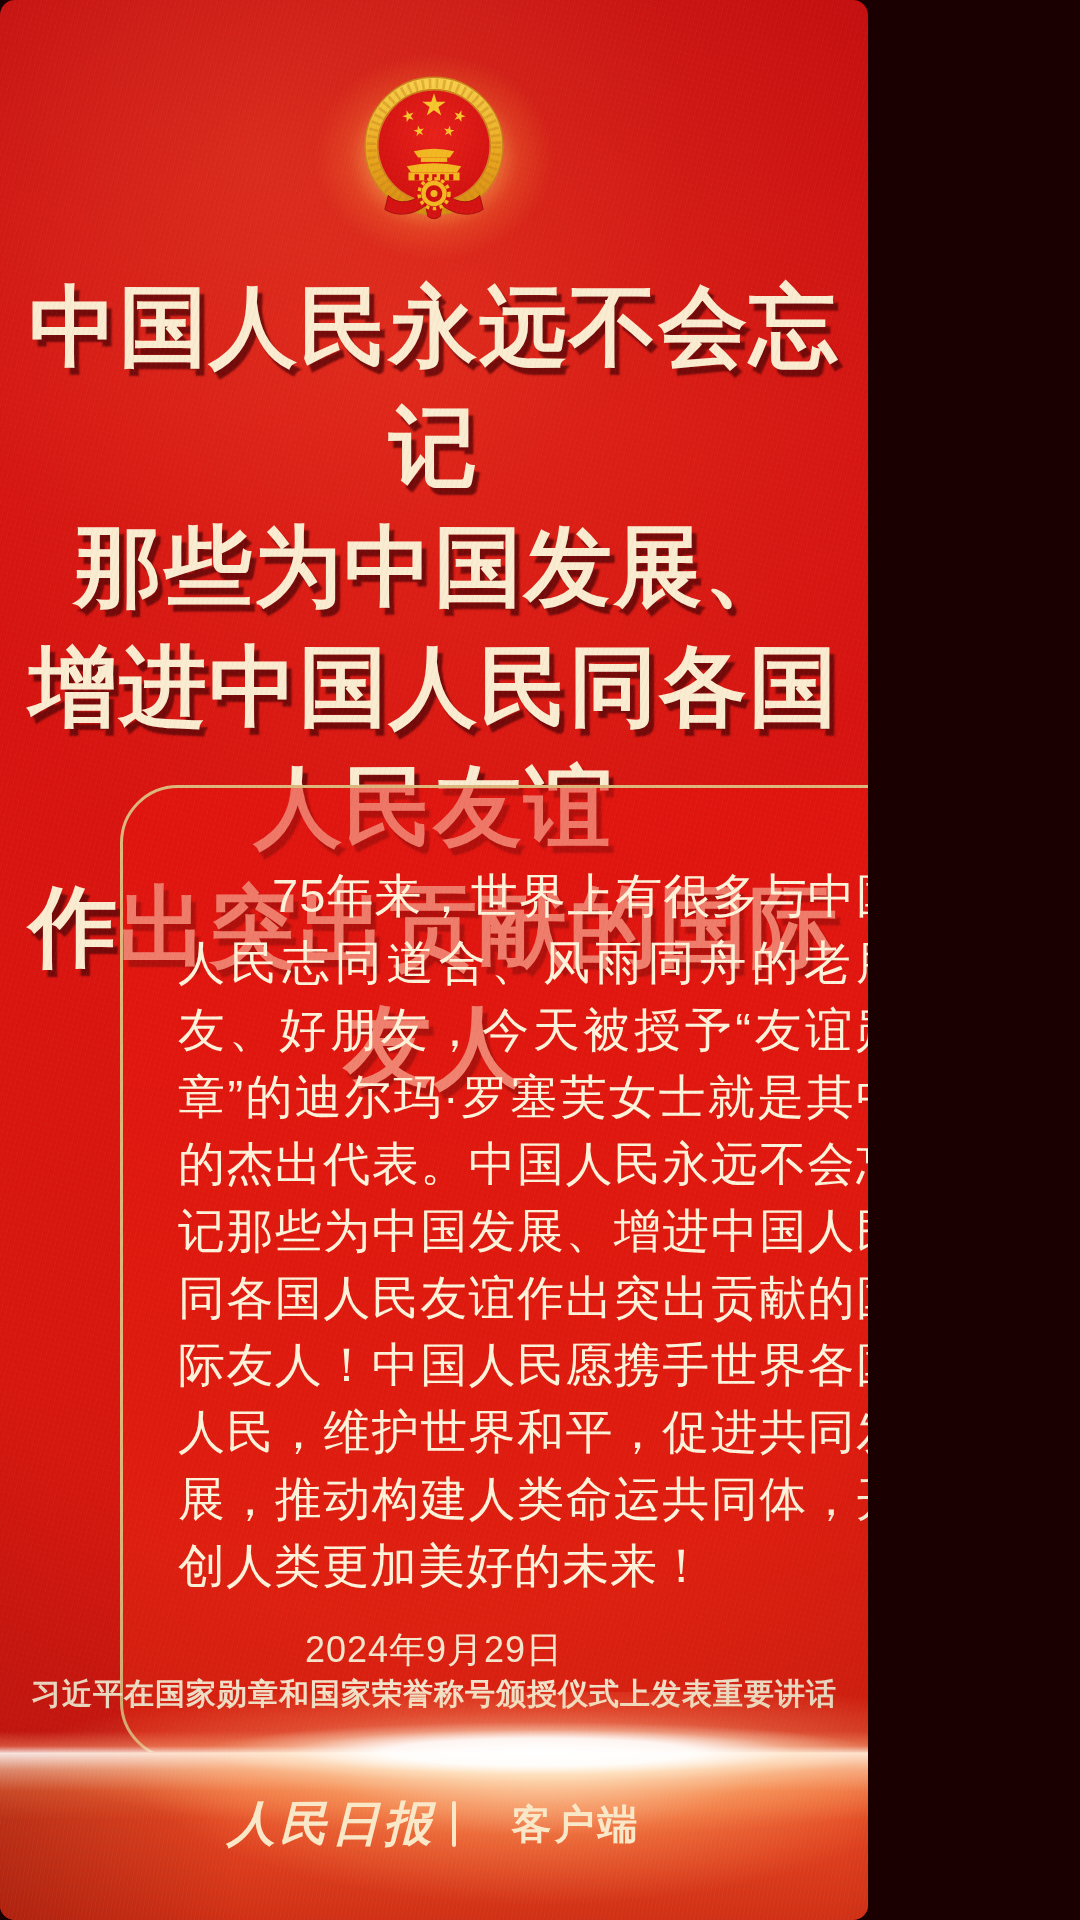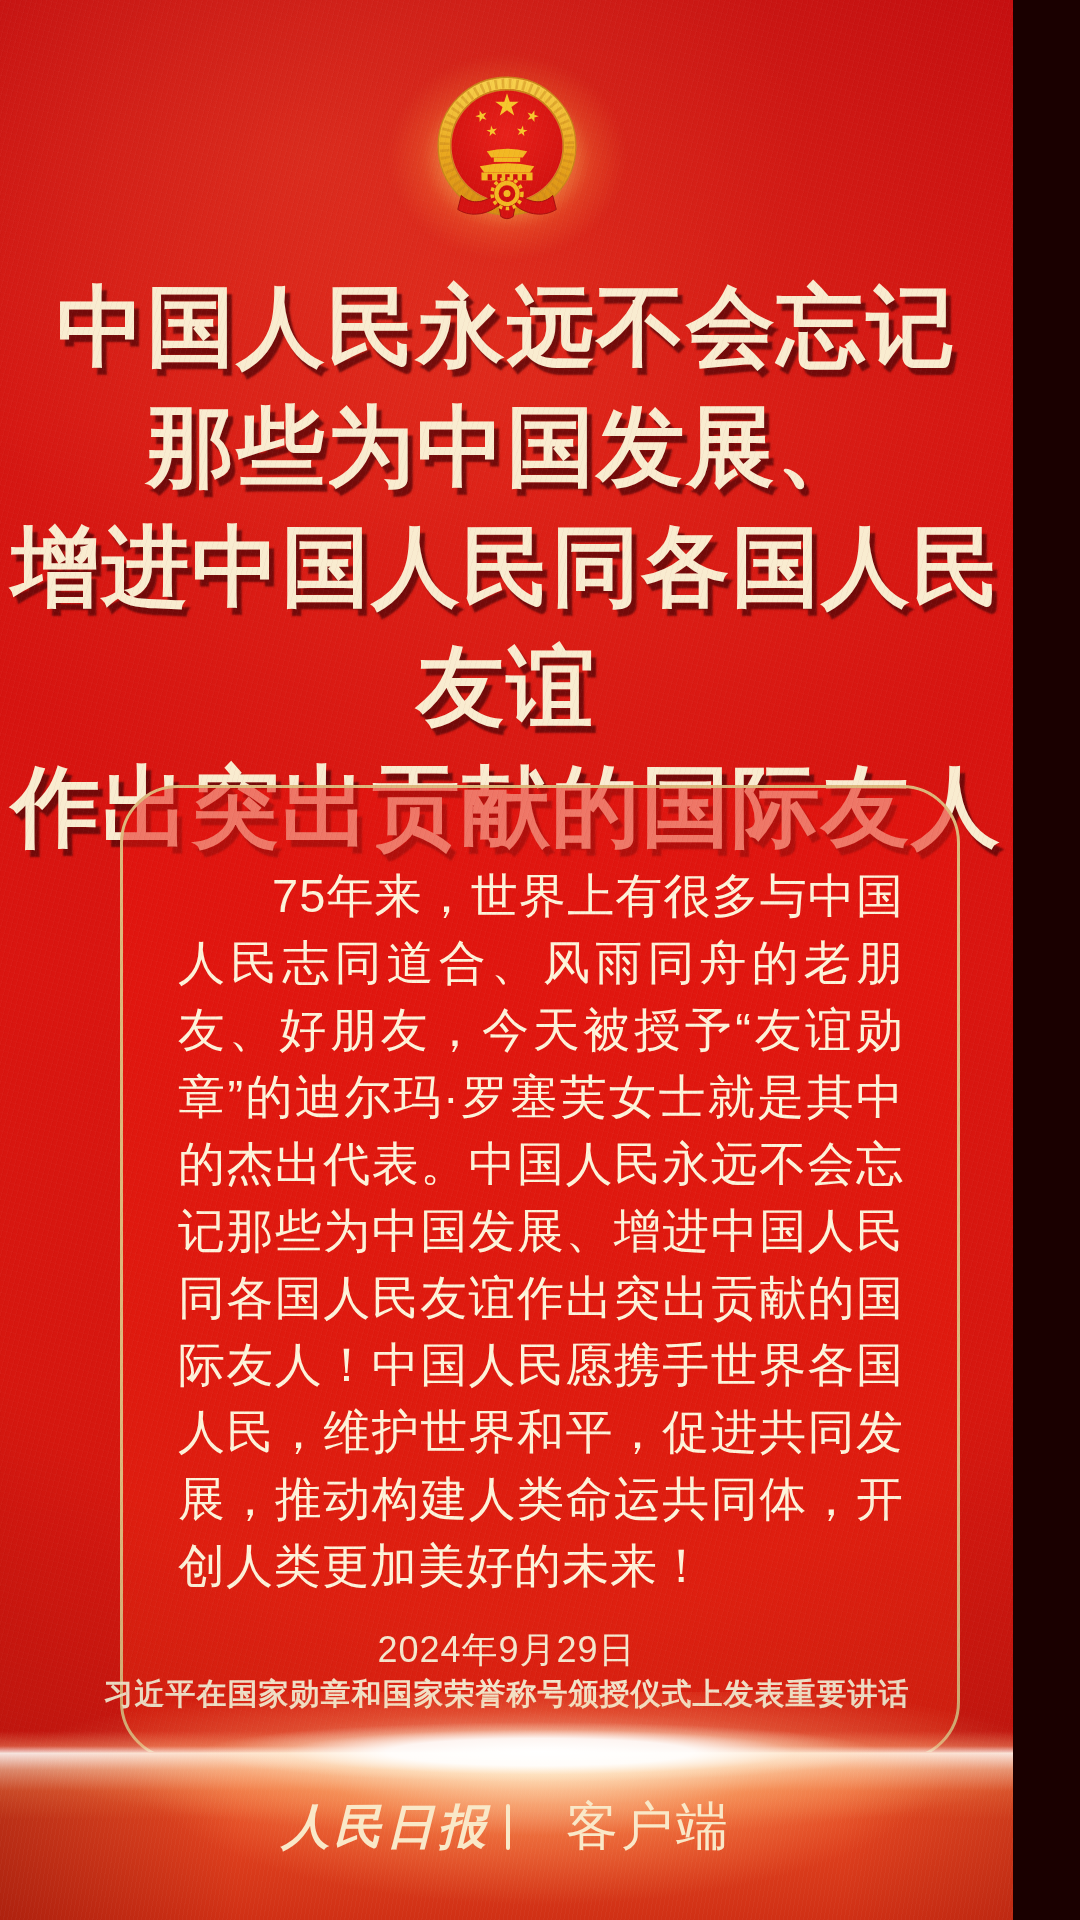--- a/index.html
+++ b/index.html
@@ -1,23 +1,24 @@
 <!DOCTYPE html>
 <html><head>
 <meta charset="utf-8">
 <style>
   html,body { margin:0; padding:0; background:#1a0000; }
   .poster {
-    position:relative; width:1013px; height:1920px; overflow:hidden;
+    position:relative; width:868px; height:1920px; overflow:hidden;
     font-family:"Liberation Sans", sans-serif;
     background-color:#d01110;
     background-image:
       radial-gradient(90% 42% at 50% 18%, rgba(255,90,50,0.28), transparent 70%),
       radial-gradient(70% 30% at 30% 8%, rgba(255,120,70,0.18), transparent 70%),
       linear-gradient(180deg, #c50f10 0%, #d31210 22%, #da1510 50%, #d6170f 74%, #cc1910 100%);
+    border-radius: 15px;
   }
   
   .texture {
     position:absolute; inset:0; pointer-events:none; opacity:.55;
     background-image:
       repeating-linear-gradient(105deg, rgba(255,255,255,0.045) 0 1px, rgba(120,0,0,0.05) 1px 2px, transparent 2px 5px),
       repeating-linear-gradient(15deg, rgba(255,255,255,0.025) 0 1px, transparent 1px 6px);
   }
   .vignette {
     position:absolute; inset:0; pointer-events:none;
@@ -87,21 +88,21 @@
   .footer {
     position:absolute; top:1792px; left:0; width:100%;
     display:flex; justify-content:center; align-items:center; gap:16px;
     color:#f9e8c8;
   }
   .footer .brand {
     font-family:"Liberation Serif","DejaVu Serif",serif;
     font-size:48px; font-weight:bold; font-style:italic; letter-spacing:4px;
   }
   .footer .divider { width:4px; height:46px; background:#f9e8c8; border-radius:2px; }
-  .footer .product { font-size:52px; font-weight:normal; letter-spacing:3px;margin-left:40px; }
+  .footer .product { font-size:40px; font-weight:bold; letter-spacing:3px;margin-left:40px; }
 </style>
 </head>
 <body>
 
 <div class="poster">
 
   <div class="emblem-wrap">
     <div class="emblem-glow"></div>
     <svg class="emblem-svg" viewBox="0 0 200 190" xmlns="http://www.w3.org/2000/svg">
       <defs>

